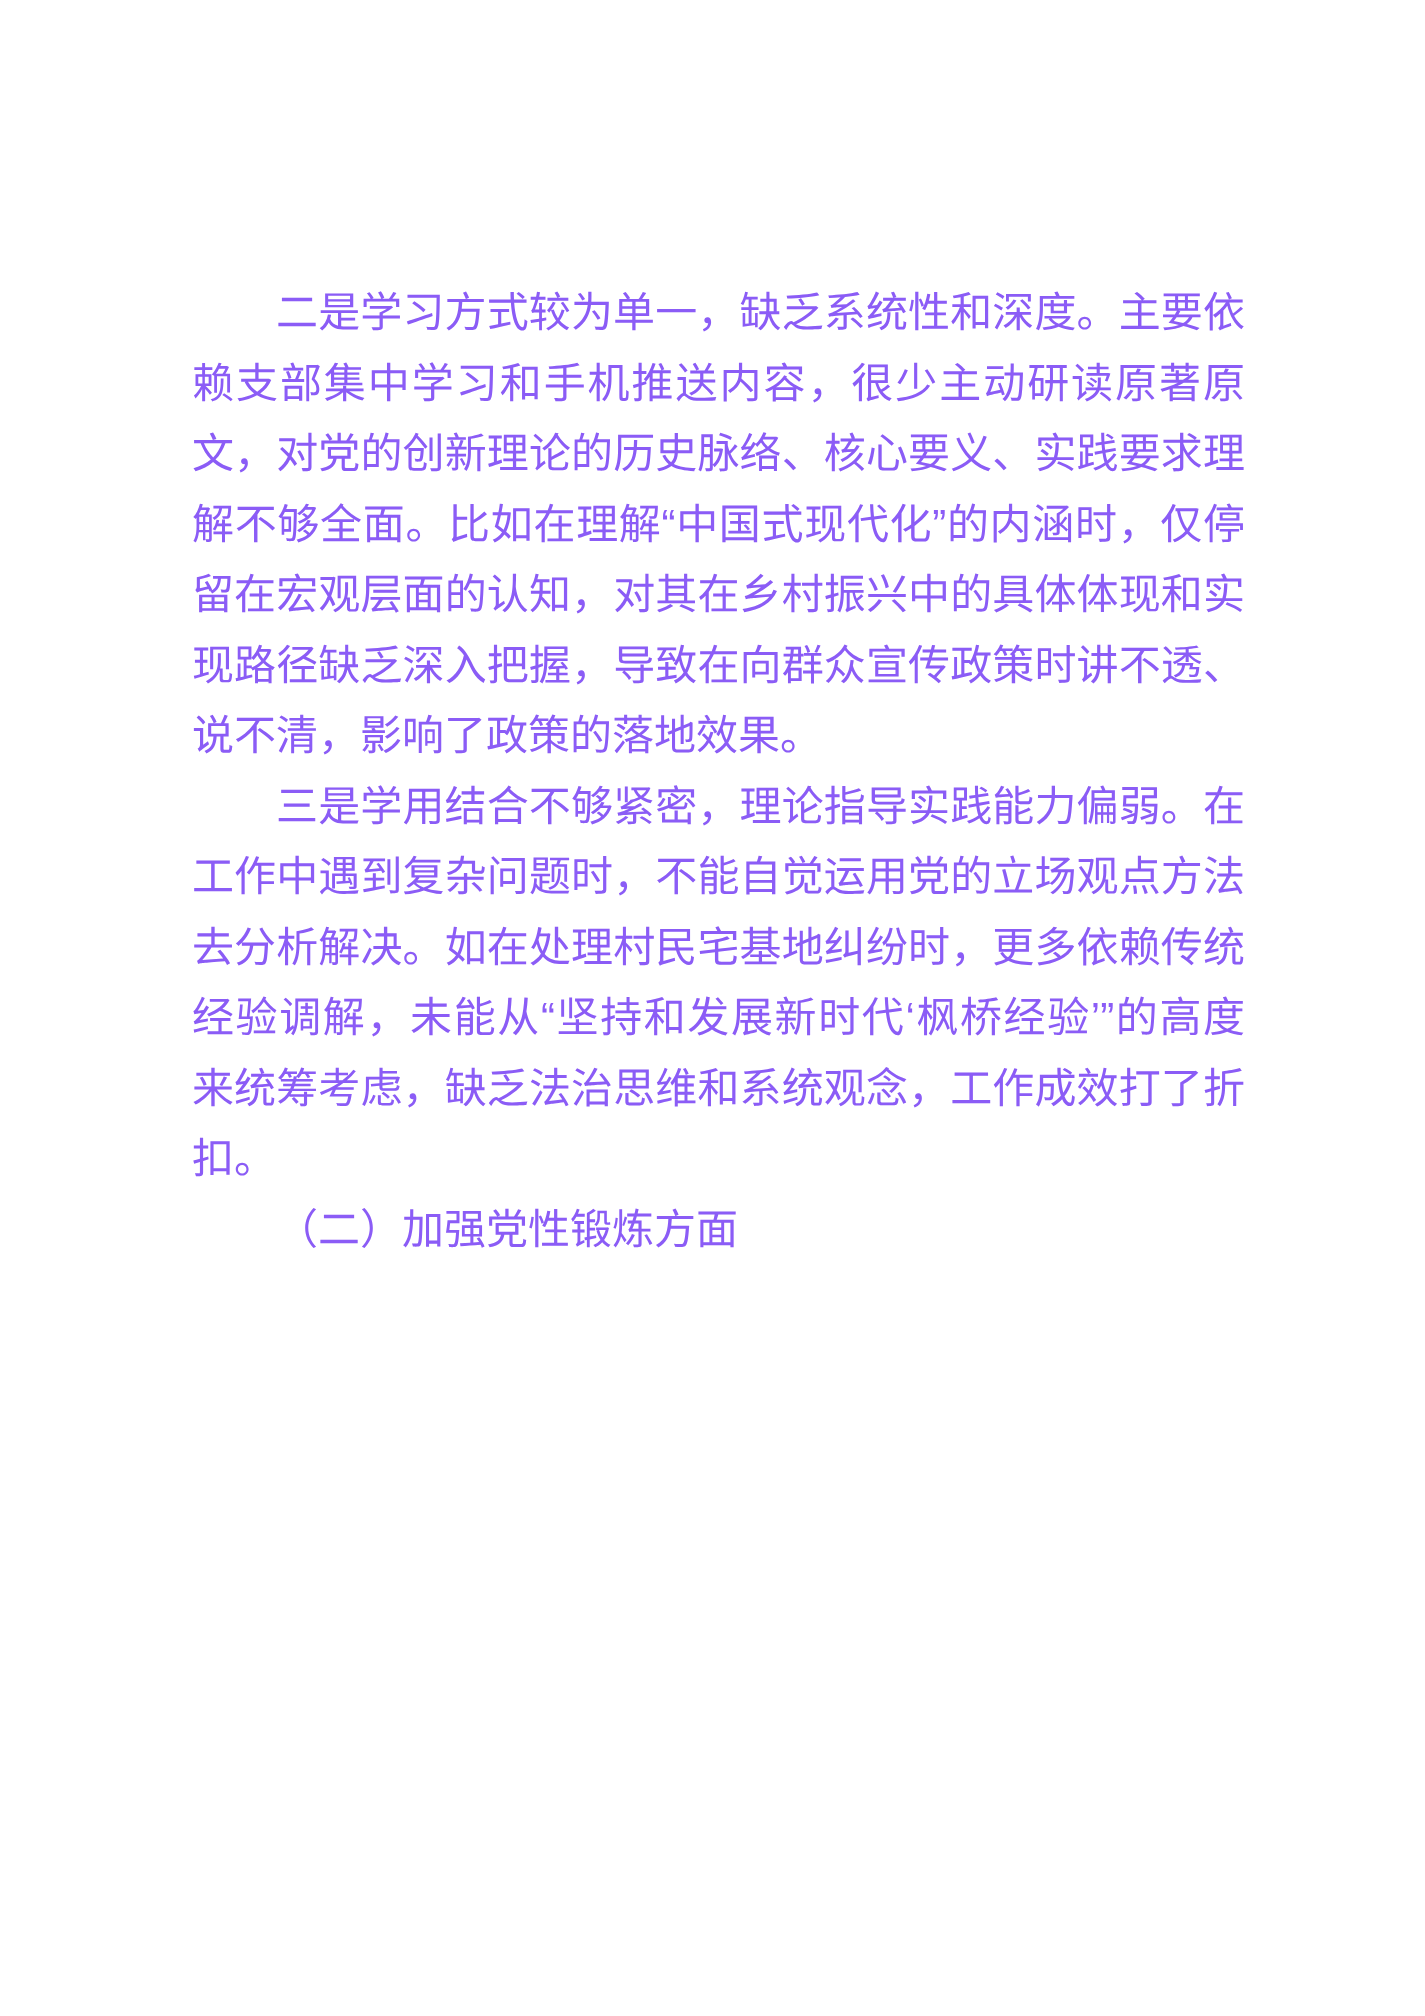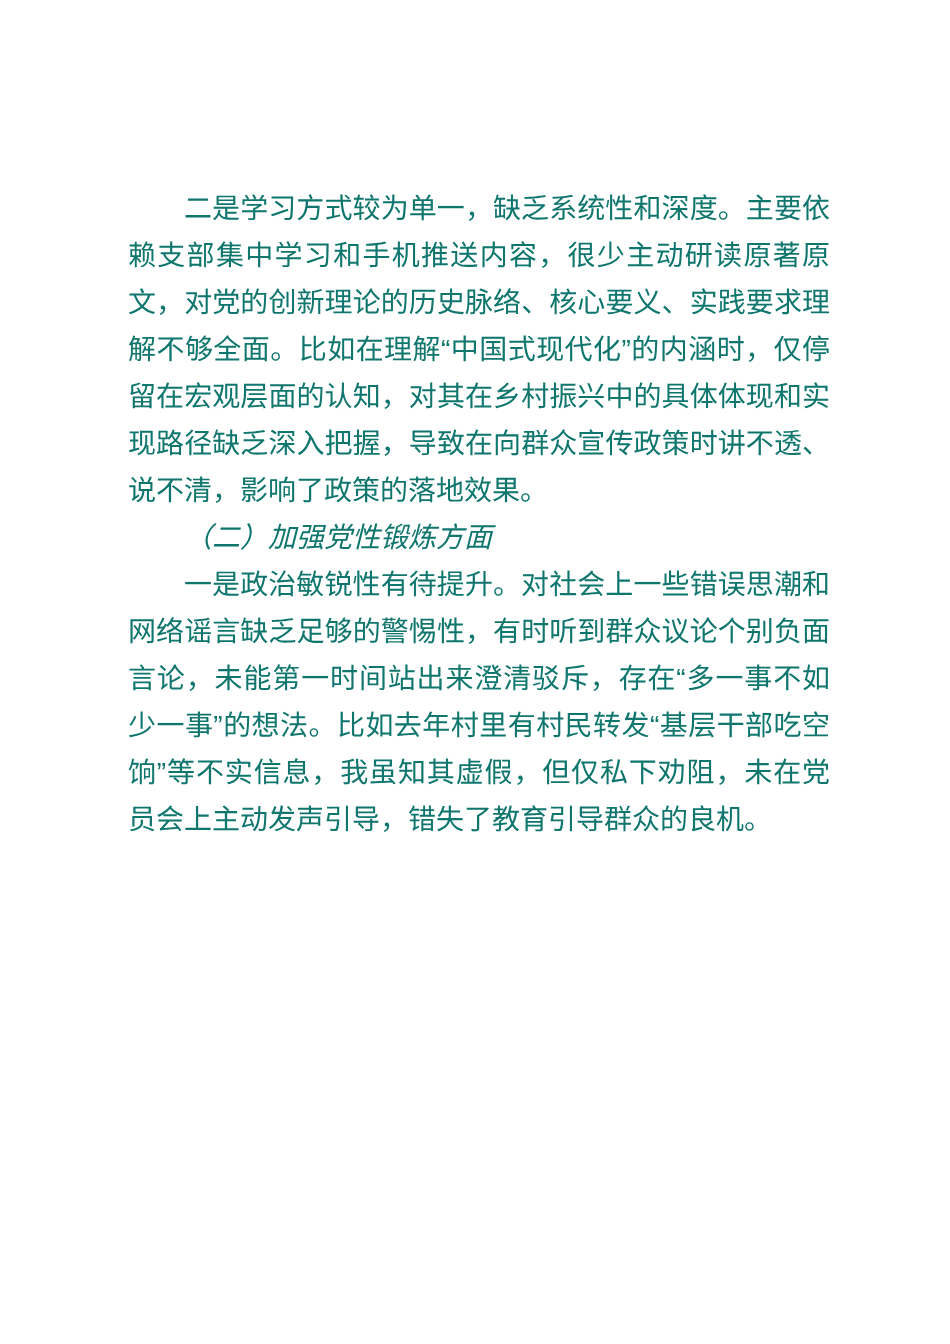--- a/index.html
+++ b/index.html
@@ -25,43 +25,42 @@
     top: 185px;
     width: 702px;
   }
 
   .para {
     margin: 0;
     padding: 0;
     font-family: "Liberation Sans", "DejaVu Sans", sans-serif;
     font-size: 28px;
     line-height: 47px;
-    color: #0f766e;
+    color: #8b5cf6;
     text-align: justify;
     text-justify: inter-ideograph;
     text-indent: 56px;
     letter-spacing: 0px;
     font-weight: 400;
     word-break: break-all;
     overflow-wrap: break-word;
   }
 
   .para.heading {
     text-indent: 56px;
-    font-style: italic;
   }
 </style>
 </head>
 <body>
 
 <div class="page">
   <div class="text-column">
 
     <p class="para">二是学习方式较为单一，缺乏系统性和深度。主要依赖支部集中学习和手机推送内容，很少主动研读原著原文，对党的创新理论的历史脉络、核心要义、实践要求理解不够全面。比如在理解“中国式现代化”的内涵时，仅停留在宏观层面的认知，对其在乡村振兴中的具体体现和实现路径缺乏深入把握，导致在向群众宣传政策时讲不透、说不清，影响了政策的落地效果。</p>
 
+    <p class="para">三是学用结合不够紧密，理论指导实践能力偏弱。在工作中遇到复杂问题时，不能自觉运用党的立场观点方法去分析解决。如在处理村民宅基地纠纷时，更多依赖传统经验调解，未能从“坚持和发展新时代‘枫桥经验’”的高度来统筹考虑，缺乏法治思维和系统观念，工作成效打了折扣。</p>
 
     <p class="para heading">（二）加强党性锻炼方面</p>
 
-    <p class="para">一是政治敏锐性有待提升。对社会上一些错误思潮和网络谣言缺乏足够的警惕性，有时听到群众议论个别负面言论，未能第一时间站出来澄清驳斥，存在“多一事不如少一事”的想法。比如去年村里有村民转发“基层干部吃空饷”等不实信息，我虽知其虚假，但仅私下劝阻，未在党员会上主动发声引导，错失了教育引导群众的良机。</p>
 
 
   </div>
 </div>
 
 </body></html>

